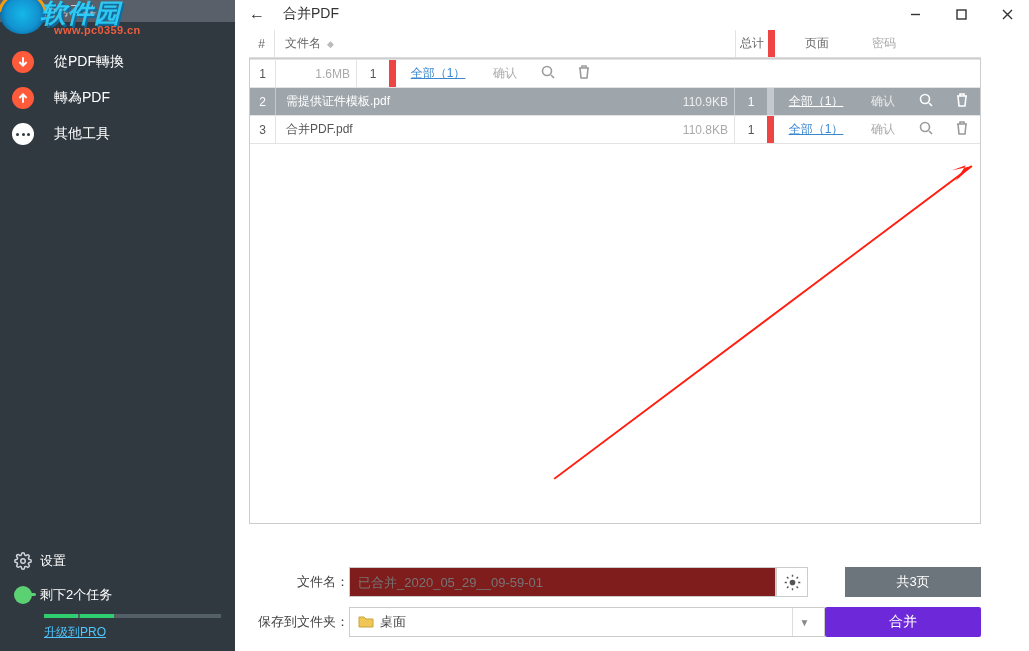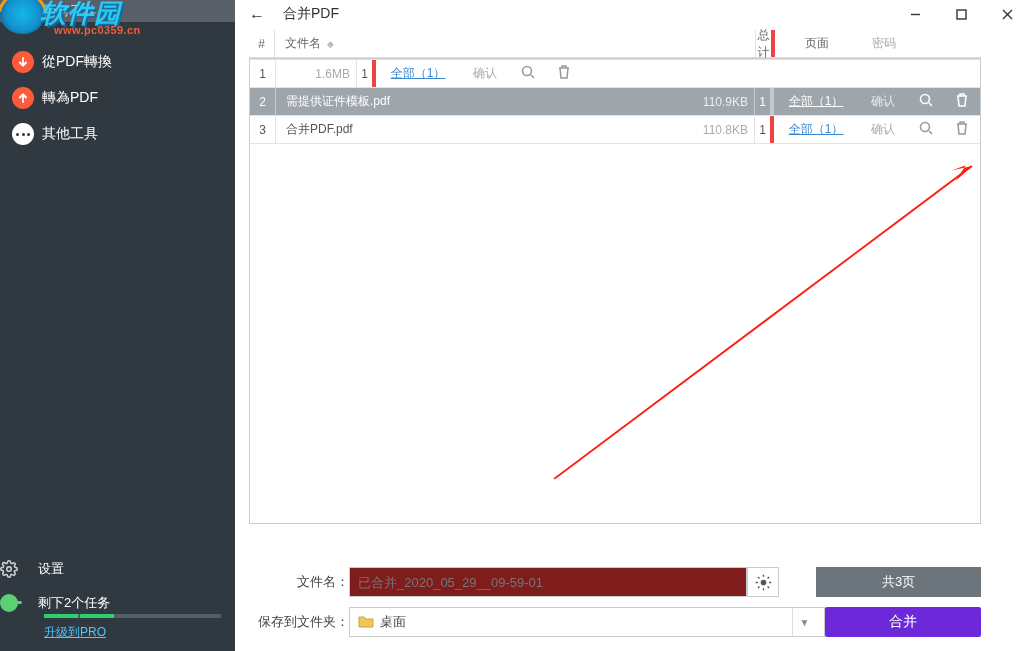--- a/index.html
+++ b/index.html
@@ -7,28 +7,28 @@
 
 
 .sidebar { width: 235px; height: 100%; background: #303940; display: flex; flex-direction: column; position: relative; }
 .side-top { background: #596069; height: 22px; display: flex; align-items: center; padding-left: 44px; color: #c9d0d6; font-size: 13px; position: relative; overflow: hidden; }
 .triangle-tab { position: absolute; right: -12px; top: -6px; width: 0; height: 0; border-left: 16px solid #596069; border-top: 16px solid transparent; border-bottom: 16px solid transparent; z-index: 3; }
 .wm-img { position: absolute; left: 0; top: -6px; width: 45px; height: 40px; border-radius: 50%; background: radial-gradient(circle at 50% 50%, #15b8e8 0, #1292d0 55%, #0a6fa6 75%); z-index: 4; }
 .wm-ring { position: absolute; left: -2px; top: -8px; width: 49px; height: 44px; border-radius: 50%; border: 3px solid #f49b14; z-index: 5; clip-path: inset(0 0 55% 0); }
 .wm-text { position: absolute; left: 40px; top: -4px; font-size: 26px; font-weight: bold; color: #29d2ff; text-shadow: 2px 2px 0 #0a6fa6; font-style: italic; z-index: 6; letter-spacing: 1px; opacity: .92; }
 .wm-url { position: absolute; left: 54px; top: 24px; font-size: 11px; color: #ef5d3e; font-weight: bold; z-index: 6; letter-spacing: .4px; }
 .side-items { flex: 1; padding-top: 22px; color: #fff; font-size: 14px; }
-.side-item { display: flex; align-items: center; height: 36px; cursor: pointer; padding-left: 12px; gap: 8px; }
+.side-item { display: flex; align-items: center; height: 36px; cursor: pointer; padding-left: 12px; gap: 20px; }
 .sic { width: 22px; height: 22px; border-radius: 50%; display: flex; align-items: center; justify-content: center; }
 .sic.red { background: #ff5a3a; } .sic.dots { background: #fff; }
 .sic svg { width: 12px; height: 12px; }
 .dotset { width: 14px; display: flex; justify-content: space-between; }
 .dotset span { width: 3px; height: 3px; border-radius: 50%; background: #303940; }
 .side-bottom { color: #fff; font-size: 13px; }
-.sb-row { display: flex; align-items: flex-end; height: 34px; gap: 20px; cursor: pointer; }
+.sb-row { display: flex; align-items: center; height: 34px; padding-left: 14px; gap: 8px; cursor: pointer; }
 .gear { width: 18px; height: 18px; }
 .dot-green { width: 18px; height: 18px; border-radius: 50%; background: #5bd174; position: relative; }
 .dot-green::after { content: ''; position: absolute; left: 12px; top: 7px; width: 10px; height: 3px; background: #5bd174; border-radius: 2px; }
 .tasks-bar { margin: 2px 14px 0 44px; height: 4px; background: #546067; display: flex; gap: 2px; }
 .tasks-bar span { flex: 1; background: #2fcf6f; } .tasks-bar span.empty { background: transparent; }
 .upgrade { color: #4ec6ff; font-size: 12px; text-decoration: underline; padding: 6px 0 10px 44px; cursor: pointer; }
 
 
 .main { flex: 1; display: flex; flex-direction: column; }
 .topbar { height: 28px; display: flex; align-items: center; padding: 0 8px 0 14px; gap: 18px; color: #333; font-size: 13px; }
@@ -43,21 +43,21 @@
 .thead { border-bottom: 1px solid #ddd; color: #666; }
 .trow { border-top: 1px solid #e3e3e3; }
 .trow:first-child { border-top: 1px solid #e3e3e3; }
 .trow.selected { background: #9ea5ab; color: #fff; }
 .trow.selected .c-page a { color: #fff; }
 .trow.selected .c-size { color: #eee; }
 .c-num { width: 26px; text-align: center; border-right: 1px solid #e3e3e3; height: 100%; display: flex; align-items: center; justify-content: center; }
 .trow.selected .c-num { border-color: #c3c9ce; }
 .c-name { flex: 1; padding-left: 10px; }
 .c-size { width: 80px; text-align: right; color: #aaa; padding-right: 6px; }
-.c-total { width: 20px; text-align: center; border-left: 1px solid #e3e3e3; border-right: 4px solid #ef4444; height: 100%; display: flex; align-items: center; justify-content: center; }
+.c-total { width: 40px; text-align: center; border-left: 1px solid #e3e3e3; border-right: 7px solid #ef4444; height: 100%; display: flex; align-items: center; justify-content: center; }
 .trow.selected .c-total { border-color: #c3c9ce; }
 .c-page { width: 84px; text-align: center; }
 .c-page a { color: #3a87cf; text-decoration: underline; }
 .c-pw { width: 50px; text-align: center; color: #aaa; }
 .trow.selected .c-pw { color: #eaeaea; }
 .c-ico { width: 36px; text-align: center; cursor: pointer; }
 .c-ico svg { width: 14px; height: 14px; stroke: #9b9b9b; fill: none; stroke-width: 1.6; }
 .trow.selected .c-ico svg { stroke: #fff; }
 .sort-ico { margin-left: 6px; font-size: 9px; color: #bbb; }
 
@@ -68,21 +68,21 @@
 
 .arrow-svg { position: absolute; left: 0; top: 0; width: 100%; height: 100%; pointer-events: none; }
 
 
 .footer { padding: 12px 48px 14px 14px; display: flex; flex-direction: column; gap: 10px; font-size: 13px; color: #444; }
 .frow { display: flex; align-items: center; }
 .flabel { width: 100px; text-align: right; }
 .tinput { flex: 1; height: 30px; border: 1px solid #ccc; padding: 0 8px; font-size: 13px; color: #999; background: #7f1d1d; }
 .gearbox { width: 32px; height: 30px; border: 1px solid #ccc; display: flex; align-items: center; justify-content: center; cursor: pointer; }
 .gearbox svg { width: 17px; height: 17px; stroke: #555; fill: #555; }
-.pagesbtn { width: 165px; height: 30px; background: #6c757b; color: #fff; display: flex; align-items: center; justify-content: center; cursor: pointer; font-size: 13px; margin-left: 37px; }
+.pagesbtn { width: 136px; height: 30px; background: #6c757b; color: #fff; display: flex; align-items: center; justify-content: center; cursor: pointer; font-size: 13px; margin-left: 37px; }
 .sel { flex: 1; height: 30px; border: 1px solid #ccc; display: flex; align-items: center; padding: 0 8px; position: relative; background: #fff; gap: 6px; }
 .sel .caret { margin-left: auto; width: 24px; height: 100%; border-left: 1px solid #ddd; display: flex; align-items: center; justify-content: center; color: #888; font-size: 10px; }
 .sel .folder-icon { width: 16px; height: 14px; }
 .mergebtn { width: 156px; height: 30px; background: #6d28d9; color: #fff; display: flex; align-items: center; justify-content: center; cursor: pointer; border-radius: 2px; font-size: 14px; }
 </style>
 </head>
 <body>
 
 <div class="sidebar">
   <div class="side-top">

